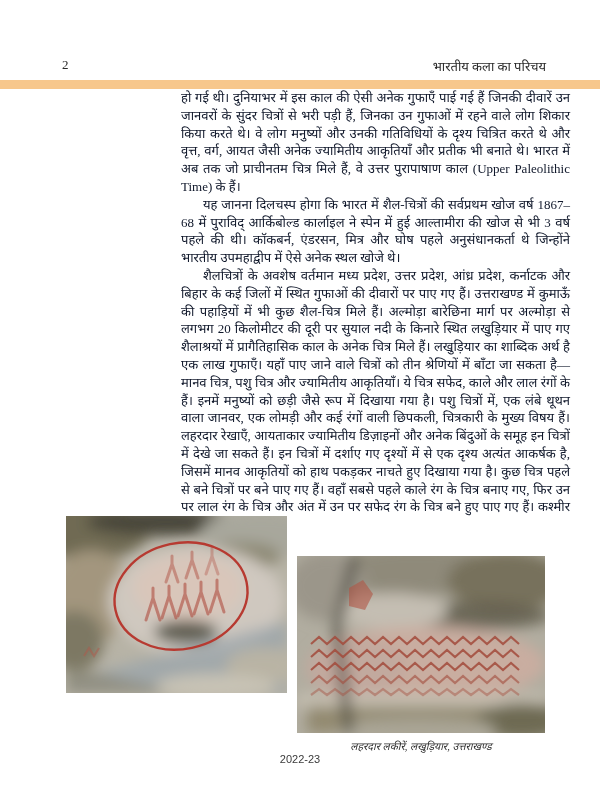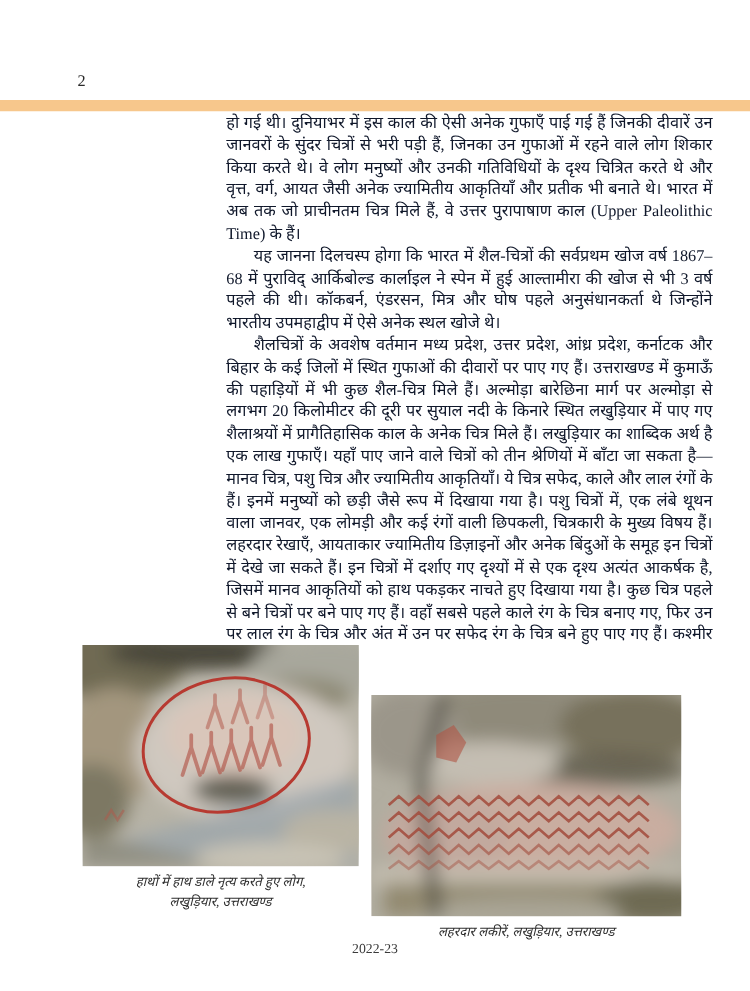--- a/index.html
+++ b/index.html
@@ -36,30 +36,31 @@
   .fig-2{left:297px;width:248px;margin-top:40px;}
   .photo{display:block;}
   figcaption{
     margin-top:6px;text-align:center;
     font-size:10.5px;line-height:16px;font-style:italic;color:#2e2e2e;
   }
   
   .page-footer{
     position:absolute;top:753px;left:0;width:600px;
     text-align:center;font-size:11px;color:#3a3a3a;
-    font-family:Liberation Serif, serif;
+    font-family:Liberation Sans, sans-serif;
   }
 </style>
 </head>
 <body>
 
 <div class="page">
 
   <div class="running-head">
     <span class="page-number">2</span>
+    <span class="running-title">भारतीय कला का परिचय</span>
   </div>
   <div class="accent-bar" style="background: rgb(247, 199, 140);"></div>
 
   <div class="body-text">
     <p>हो गई थी। दुनियाभर में इस काल की ऐसी अनेक गुफाएँ पाई गई हैं जिनकी दीवारें उन जानवरों के सुंदर चित्रों से भरी पड़ी हैं, जिनका उन गुफाओं में रहने वाले लोग शिकार किया करते थे। वे लोग मनुष्यों और उनकी गतिविधियों के दृश्य चित्रित करते थे और वृत्त, वर्ग, आयत जैसी अनेक ज्यामितीय आकृतियाँ और प्रतीक भी बनाते थे। भारत में अब तक जो प्राचीनतम चित्र मिले हैं, वे उत्तर पुरापाषाण काल (Upper Paleolithic Time) के हैं।</p>
     <p class="indented">यह जानना दिलचस्प होगा कि भारत में शैल-चित्रों की सर्वप्रथम खोज वर्ष 1867–68 में पुराविद् आर्किबोल्ड कार्लाइल ने स्पेन में हुई आल्तामीरा की खोज से भी 3 वर्ष पहले की थी। कॉकबर्न, एंडरसन, मित्र और घोष पहले अनुसंधानकर्ता थे जिन्होंने भारतीय उपमहाद्वीप में ऐसे अनेक स्थल खोजे थे।</p>
     <p class="indented">शैलचित्रों के अवशेष वर्तमान मध्य प्रदेश, उत्तर प्रदेश, आंध्र प्रदेश, कर्नाटक और बिहार के कई जिलों में स्थित गुफाओं की दीवारों पर पाए गए हैं। उत्तराखण्ड में कुमाऊँ की पहाड़ियों में भी कुछ शैल-चित्र मिले हैं। अल्मोड़ा बारेछिना मार्ग पर अल्मोड़ा से लगभग 20 किलोमीटर की दूरी पर सुयाल नदी के किनारे स्थित लखुड़ियार में पाए गए शैलाश्रयों में प्रागैतिहासिक काल के अनेक चित्र मिले हैं। लखुड़ियार का शाब्दिक अर्थ है एक लाख गुफाएँ। यहाँ पाए जाने वाले चित्रों को तीन श्रेणियों में बाँटा जा सकता है— मानव चित्र, पशु चित्र और ज्यामितीय आकृतियाँ। ये चित्र सफेद, काले और लाल रंगों के हैं। इनमें मनुष्यों को छड़ी जैसे रूप में दिखाया गया है। पशु चित्रों में, एक लंबे थूथन वाला जानवर, एक लोमड़ी और कई रंगों वाली छिपकली, चित्रकारी के मुख्य विषय हैं। लहरदार रेखाएँ, आयताकार ज्यामितीय डिज़ाइनों और अनेक बिंदुओं के समूह इन चित्रों में देखे जा सकते हैं। इन चित्रों में दर्शाए गए दृश्यों में से एक दृश्य अत्यंत आकर्षक है, जिसमें मानव आकृतियों को हाथ पकड़कर नाचते हुए दिखाया गया है। कुछ चित्र पहले से बने चित्रों पर बने पाए गए हैं। वहाँ सबसे पहले काले रंग के चित्र बनाए गए, फिर उन पर लाल रंग के चित्र और अंत में उन पर सफेद रंग के चित्र बने हुए पाए गए हैं। कश्मीर से</p>
   </div>
 
   <div class="figures">
@@ -96,24 +97,20 @@
           <path d="M144,96 l7,-22 l7,22 M151,74 l0,-10"></path>
           <path d="M100,66 l6,-18 l6,18 M106,48 l0,-8" opacity="0.8"></path>
           <path d="M120,62 l6,-18 l6,18 M126,44 l0,-8" opacity="0.8"></path>
           <path d="M140,58 l6,-18 l6,18 M146,40 l0,-8" opacity="0.6"></path>
         </g>
 
         <path d="M18,140 l5,-8 l5,8 l5,-8" stroke="#b2574a" stroke-width="2" fill="none" opacity="0.5"></path>
 
         <ellipse cx="115" cy="80" rx="67" ry="53" fill="none" stroke="#b73a31" stroke-width="2.4" transform="rotate(-12 115 80)"></ellipse>
       </svg>
-      <figcaption>
-        <span>हाथों में हाथ डाले नृत्य करते हुए लोग,</span><br>
-        <span>लखुड़ियार, उत्तराखण्ड</span>
-      </figcaption>
     </figure>
 
     <figure class="fig-2">
       <svg class="photo" width="248" height="177" viewBox="0 0 248 177">
         <defs>
           <filter id="blur2" x="-30%" y="-30%" width="160%" height="160%">
             <feGaussianBlur stdDeviation="7"></feGaussianBlur>
           </filter>
         </defs>
         <rect x="0" y="0" width="248" height="177" fill="#b1ada0"></rect>

